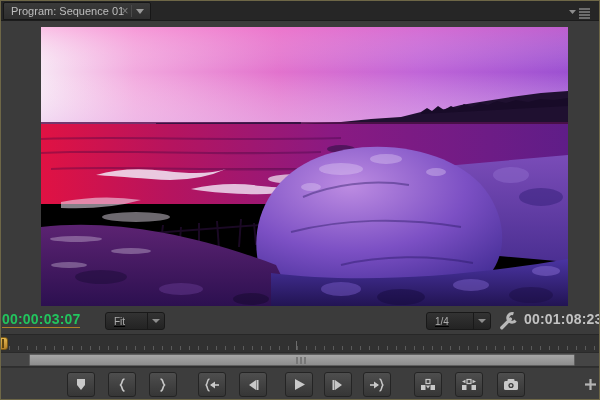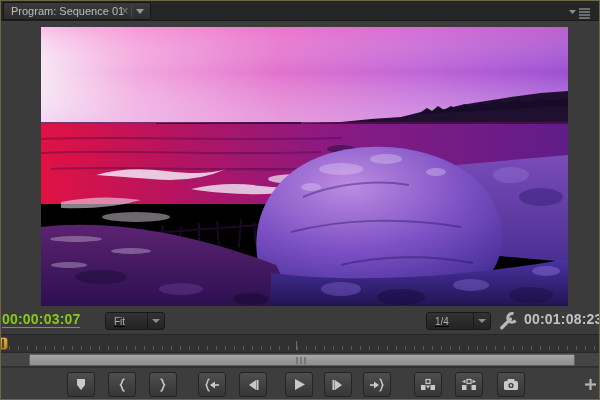--- a/index.html
+++ b/index.html
@@ -21,21 +21,21 @@
     border-top:5px solid #9a9a9a; margin-right:2px; }
   .tab-close { position:absolute; left:118px; top:3px; width:12px; height:14px;
     color:#808080; font-size:12px; line-height:14px; text-align:center; cursor:pointer; }
   .panel-menu { position:absolute; right:8px; top:4px; width:22px; height:12px; }
   
   .video { position:absolute; left:40px; top:26px; width:527px; height:279px; background:#000; }
   .video svg { display:block; }
   
   .ctrl-row { position:absolute; left:0; top:306px; width:600px; height:27px; }
   .tc-current { position:absolute; left:1px; top:4px; font-size:14px; font-weight:bold;
-    color:#84cc16; border-bottom:1px solid #b07f27; line-height:16px; letter-spacing:0.2px; cursor:ew-resize; }
+    color:#22c55e; border-bottom:1px solid #b07f27; line-height:16px; letter-spacing:0.2px; cursor:ew-resize; }
   .tc-duration { position:absolute; left:523px; top:4px; font-size:14px; font-weight:bold;
     color:#c3c3c3; line-height:16px; letter-spacing:0.2px; white-space:nowrap; }
   .dd { position:absolute; top:5px; height:18px; background:linear-gradient(#333333,#232323);
     border:1px solid #191919; border-radius:3px; display:flex; align-items:center; cursor:pointer;text-decoration:underline; }
   .dd-fit { left:104px; width:60px; }
   .dd-res { left:425px; width:65px; }
   .dd-value { flex:1; font-size:10px; color:#adadad; padding-left:8px; }
   .dd-arrow-box { width:17px; height:100%; border-left:1px solid #191919;
     display:flex; align-items:center; justify-content:center; }
   .dd-arrow { width:0; height:0; border-left:4px solid transparent; border-right:4px solid transparent;

